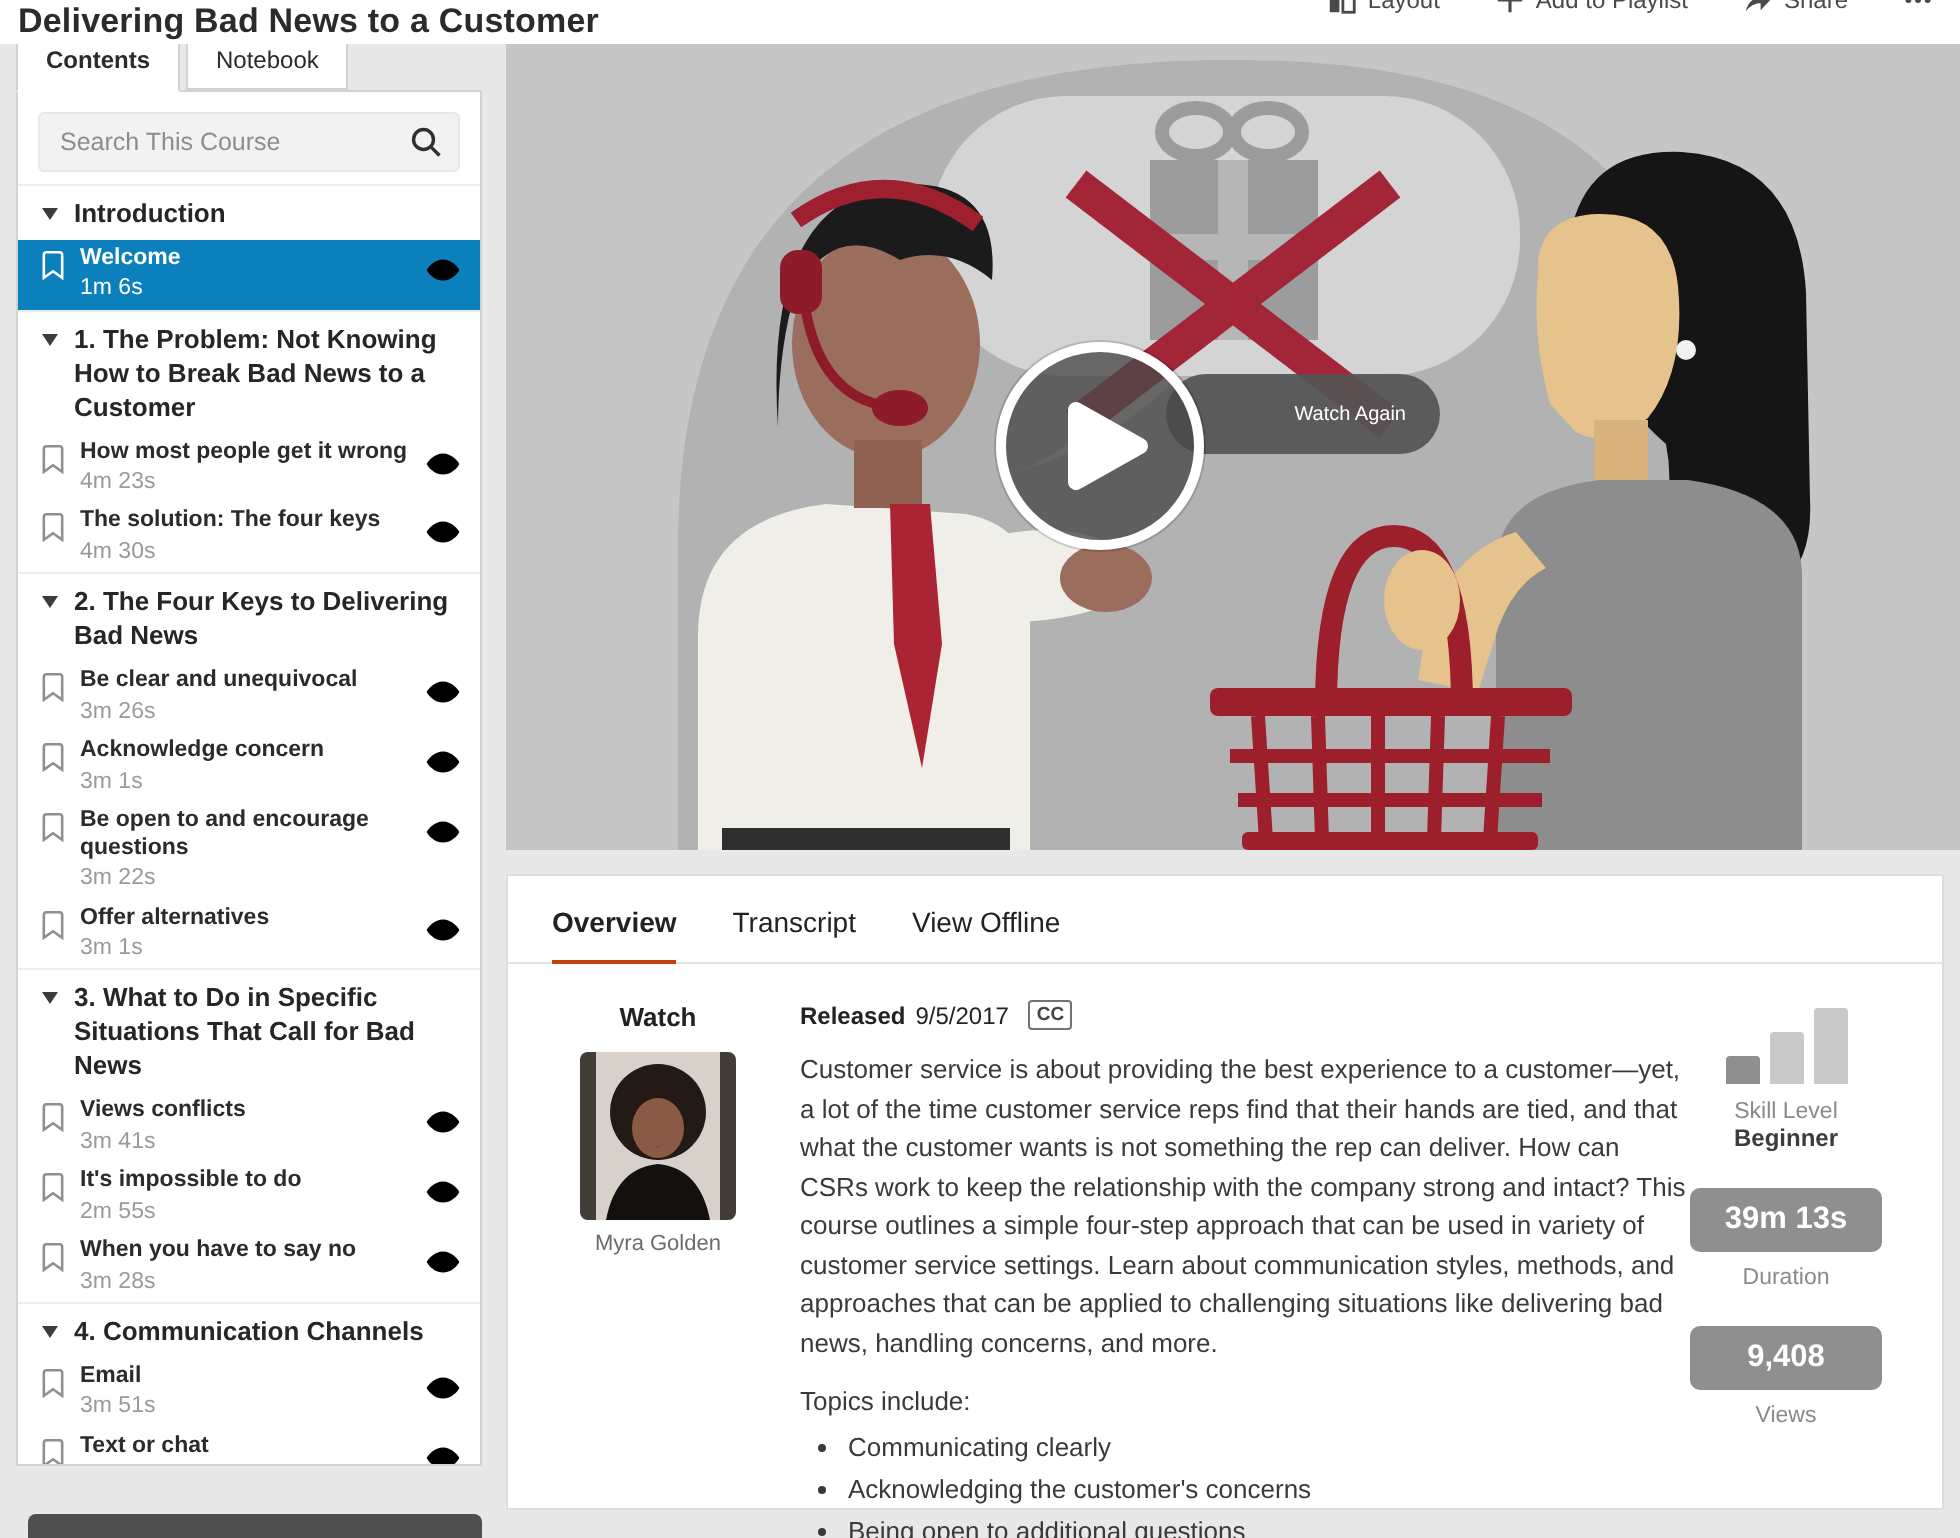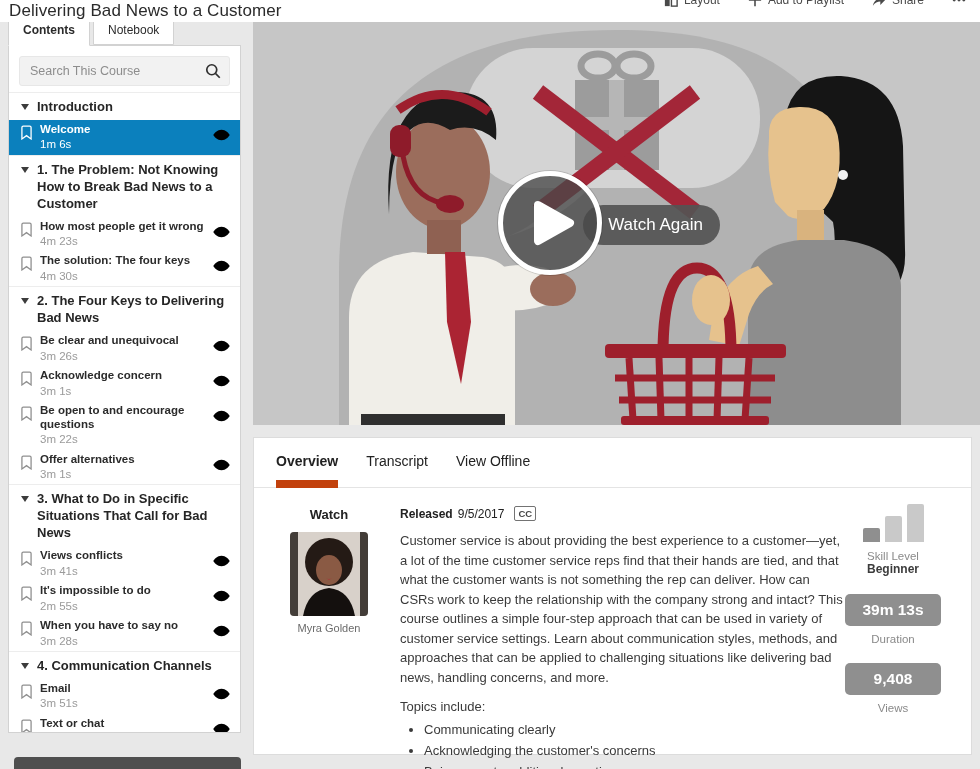--- a/index.html
+++ b/index.html
@@ -1,21 +1,21 @@
 <!DOCTYPE html>
 <html><head>
 <meta charset="utf-8">
 <style>
   * { margin:0; padding:0; box-sizing:border-box; }
   html,body { width:980px; height:769px; }
   body { font-family:"Liberation Sans", sans-serif; background:#e8e8e8; position:relative; overflow:hidden; }
 
   
   .hdr { position:absolute; top:0; left:0; width:980px; height:22px; background:#fff; overflow:hidden; z-index:5; }
-  .hdr-title { position:absolute; top:1px; left:9px; font-size:17px; font-weight:normal; color:#2b2b2b; letter-spacing:.1px; }
+  .hdr-title { position:absolute; top:1px; left:9px; font-size:17px; font-weight:bold; color:#2b2b2b; letter-spacing:.1px; }
   .hdr-actions { position:absolute; top:-7px; right:14px; display:flex; gap:28px; align-items:center; color:#4a4a4a; }
   .hdr-action { display:flex; gap:6px; align-items:center; font-size:12px; cursor:pointer; }
   .hdr-action svg { width:14px; height:14px; }
 
   
   .sidebar { position:absolute; left:8px; top:16px; width:233px; z-index:2; }
   .tabs { display:flex; gap:3px; position:relative; z-index:3; }
   .tab { font-size:12px; color:#2b2b2b; background:#fff; border:1px solid #d2d2d2; border-radius:3px 3px 0 0; padding:6px 14px 7px; cursor:pointer; }
   .tab.active { font-weight:bold; border-bottom-color:#fff; margin-bottom:-1px; }
   .side-panel { background:#fff; border:1px solid #d2d2d2; height:688px; overflow:hidden; position:relative; }
@@ -37,29 +37,29 @@
   .eye { width:17px; height:12px; margin-top:6px; flex:none; }
   .item.sel { background:#0b80bd; }
   .item.sel .it-t, .item.sel .it-d { color:#fff; }
   .item.sel .bm-i { color:#fff; }
 
   .feedback-btn { position:absolute; left:14px; top:757px; width:227px; height:42px; background:#4f4f4f; border-radius:4px; color:#fff; display:flex; align-items:center; justify-content:center; gap:8px; font-size:13px; font-weight:bold; cursor:pointer; z-index:4; }
 
   
   .video { position:absolute; left:253px; top:22px; width:727px; height:403px; background:#c6c6c6; overflow:hidden; }
   .video svg.illus { position:absolute; inset:0; }
-  .watch-pill { position:absolute; left:330px; top:183px; width:137px; height:40px; background:rgba(84,84,84,.92); border-radius:20px; color:#fff; font-size:17px; display:flex; align-items:center; justify-content:flex-end; padding-right:17px; cursor:pointer; }
+  .watch-pill { position:absolute; left:330px; top:165px; width:137px; height:40px; background:rgba(84,84,84,.92); border-radius:20px; color:#fff; font-size:10px; display:flex; align-items:center; justify-content:flex-end; padding-right:17px; cursor:pointer; }
   .play-btn { position:absolute; left:245px; top:149px; width:104px; height:104px; border-radius:50%; background:rgba(72,72,72,.78); border:5px solid #fff; box-shadow:0 0 0 1px rgba(0,0,0,.15); display:flex; align-items:center; justify-content:center; cursor:pointer; }
   .play-btn svg { width:44px; height:48px; margin-left:7px; }
 
   
   .ov-panel { position:absolute; left:253px; top:437px; width:719px; height:318px; background:#fff; border:1px solid #dcdcdc; z-index:2; }
   .ov-tabs { display:flex; gap:28px; padding:15px 22px 0; border-bottom:1px solid #e4e4e4; }
   .ov-tab { font-size:14px; color:#222; padding-bottom:11px; cursor:pointer; }
-  .ov-tab.active { font-weight:bold; border-bottom:8px solid #c2410c; margin-bottom:-1px; }
+  .ov-tab.active { font-weight:bold; border-bottom:2px solid #c2410c; margin-bottom:-1px; }
   .ov-body { display:flex; padding:16px 22px 0 16px; }
   .author-col { width:118px; flex:none; text-align:center; }
   .author-h { font-size:13px; font-weight:bold; color:#222; margin:3px 0 10px; }
   .author-photo { width:78px; height:84px; margin:0 auto; border-radius:4px; overflow:hidden; cursor:pointer; }
   .author-name { font-size:11px; color:#6b6b6b; margin-top:6px; cursor:pointer; }
   .main-col { width:456px; flex:none; padding-left:12px; }
   .released-row { display:flex; align-items:center; gap:5px; font-size:12px; color:#222; margin:2px 0 10px; }
   .released-label { font-weight:bold; }
   .cc-badge { border:1px solid #737373; border-radius:2px; font-size:9.5px; font-weight:bold; color:#454545; padding:1px 3px; margin-left:5px; }
   .desc { font-size:13px; color:#3a3a3a; line-height:1.5; }

